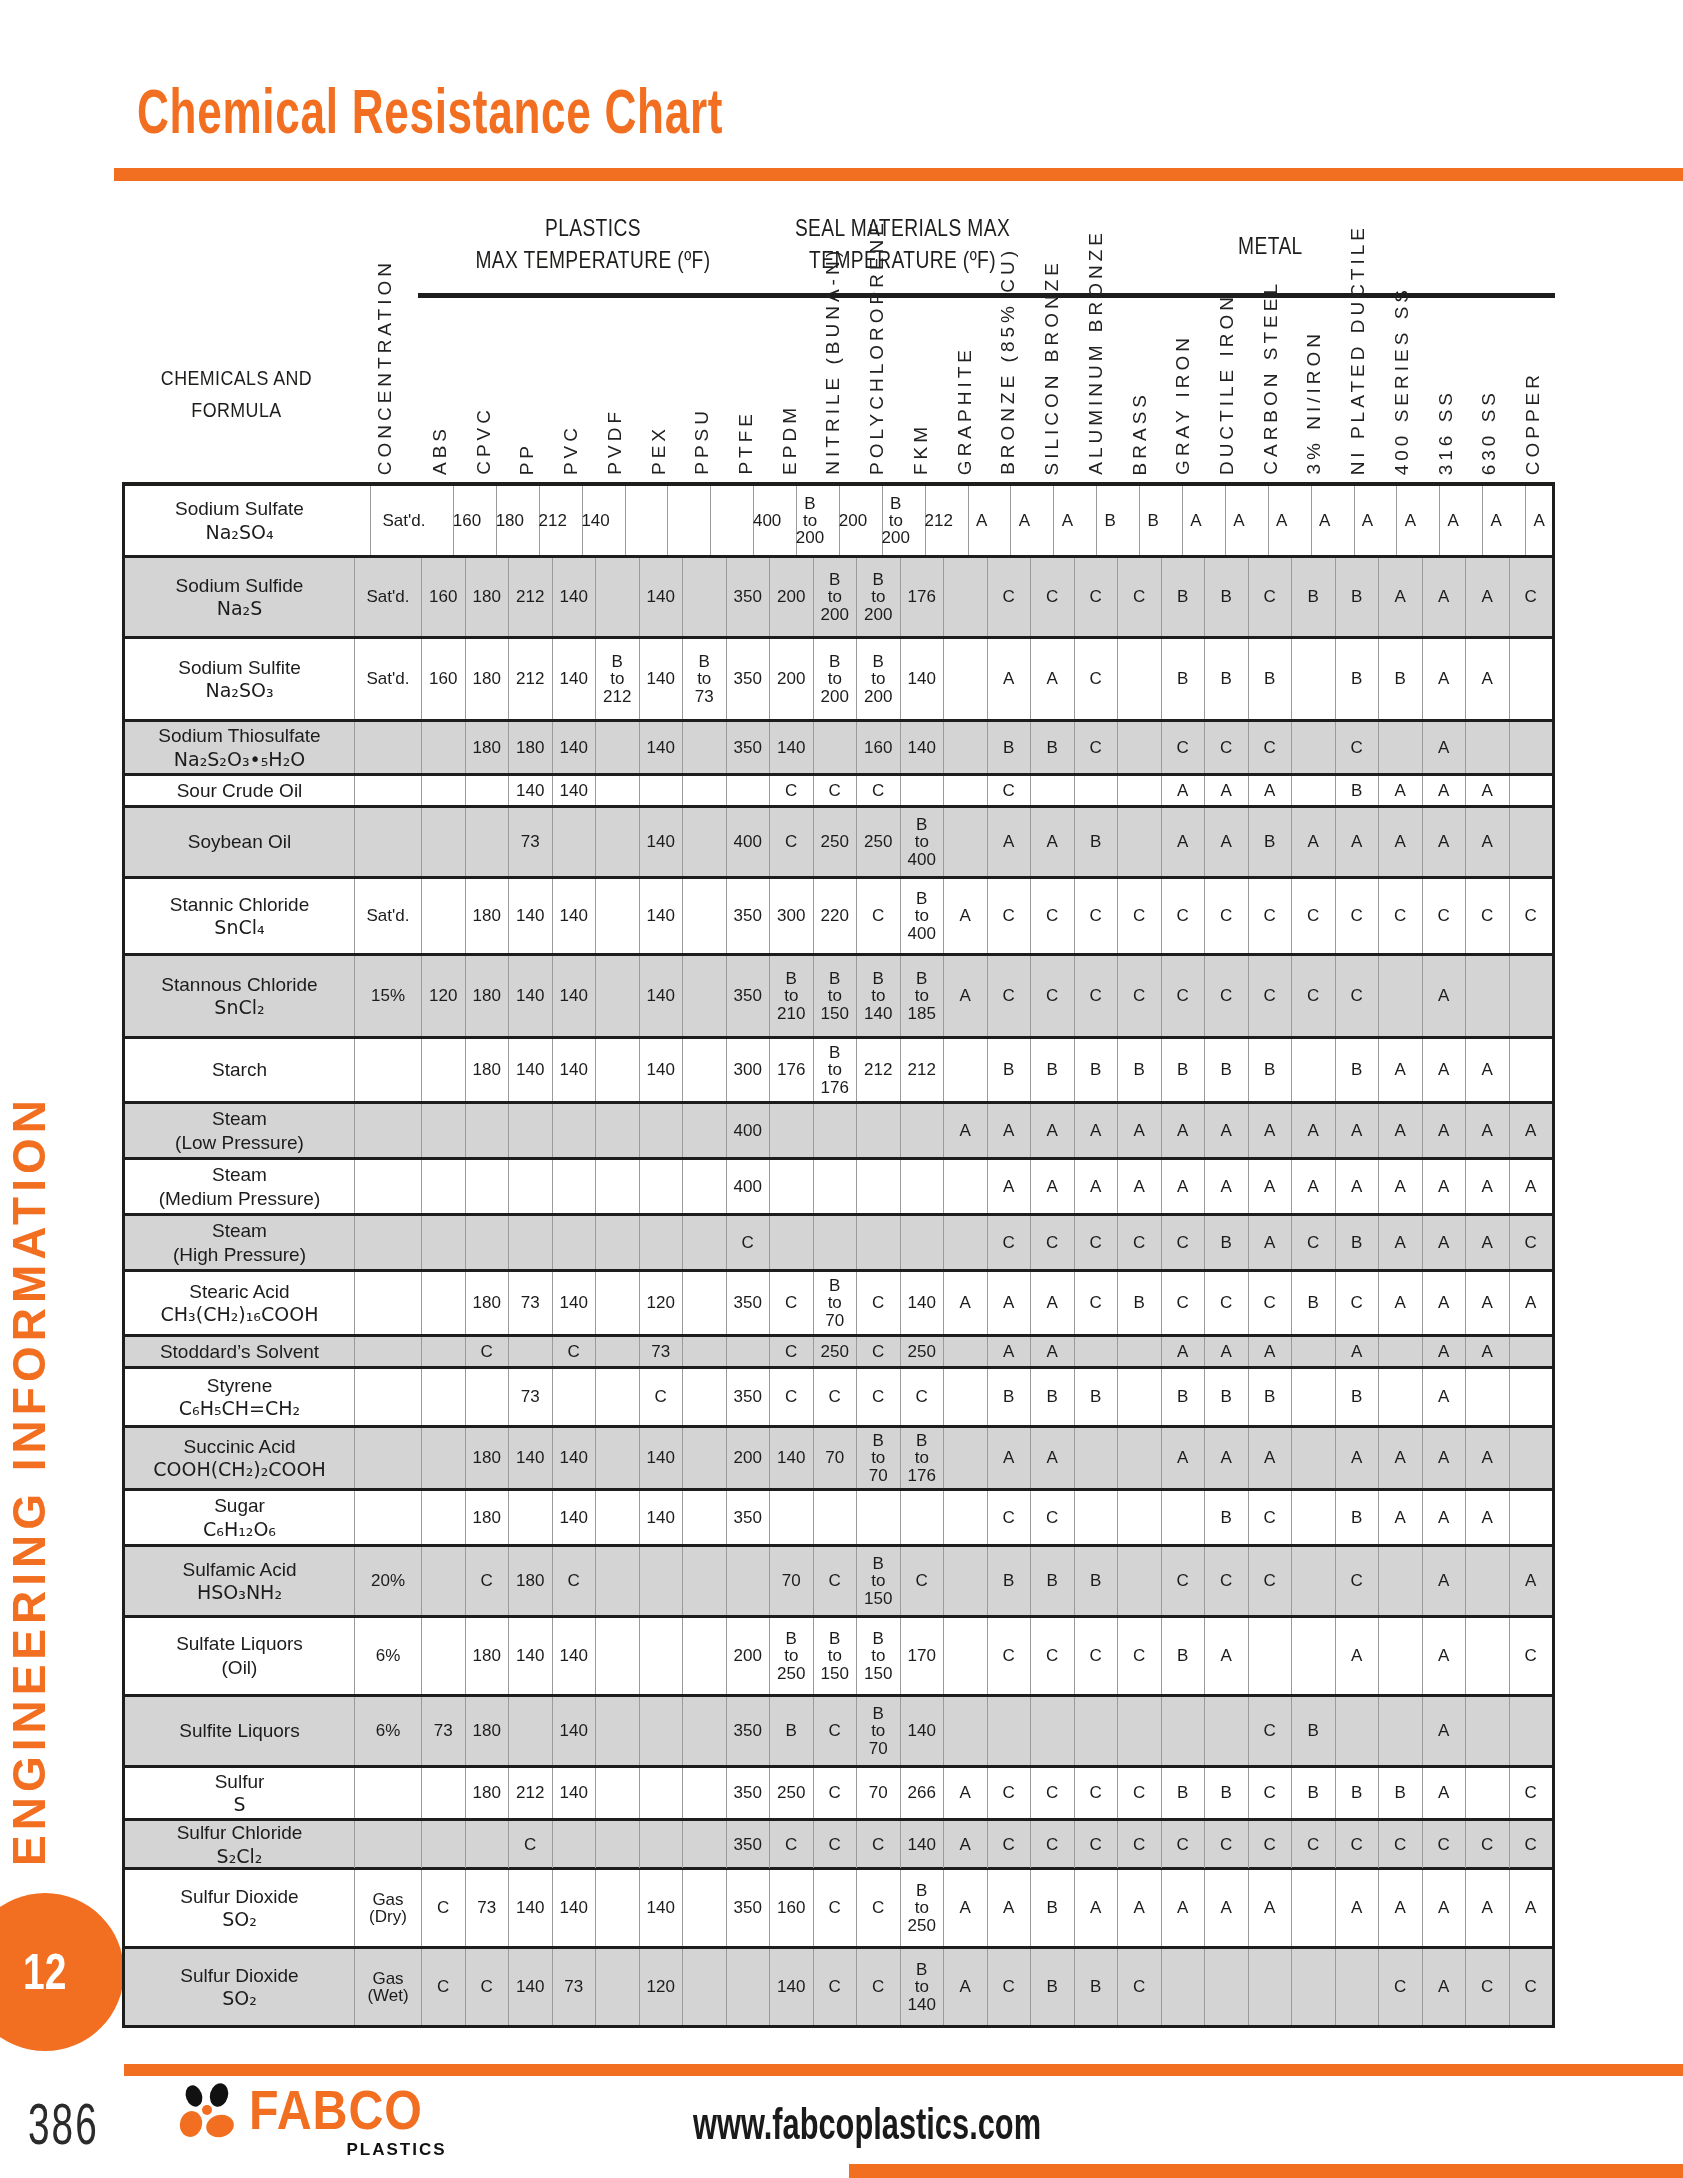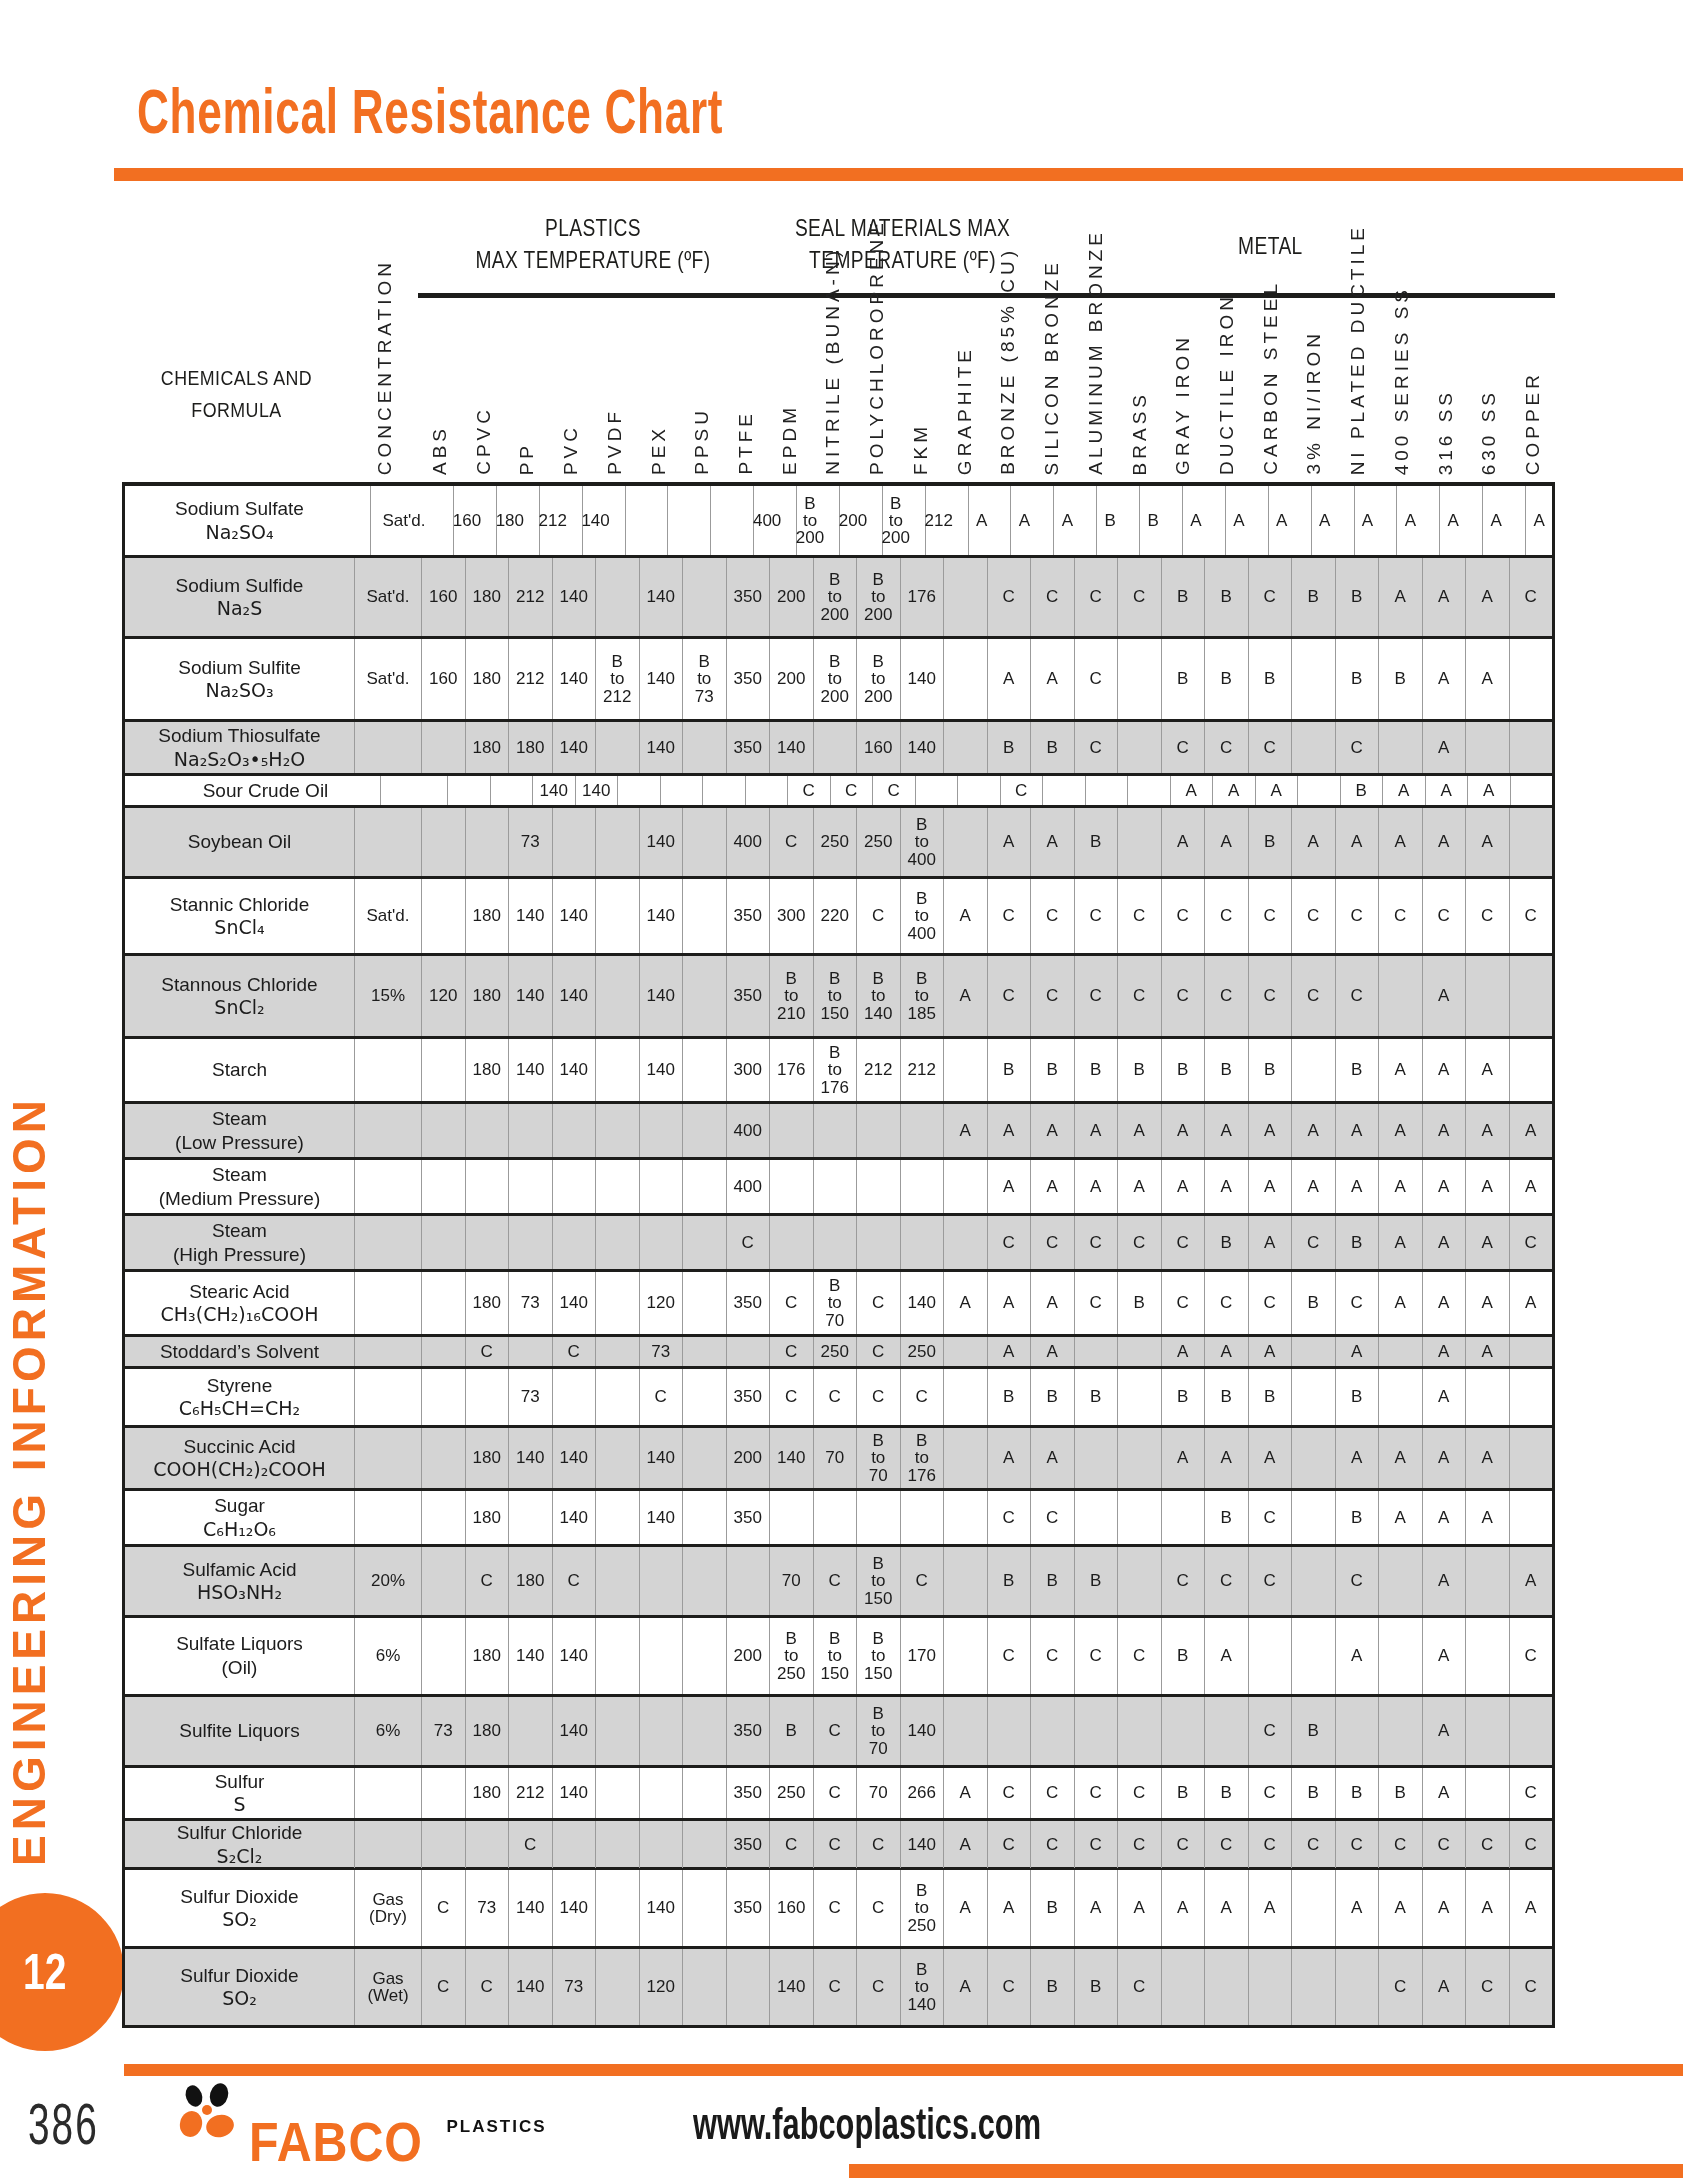--- a/index.html
+++ b/index.html
@@ -57,21 +57,21 @@
   .page-number { position:absolute; left:28px; top:2091px; font-size:57px; color:#2b2b2b;
                  letter-spacing:3px; transform:scaleX(0.68); transform-origin:left center; }
   .logo { position:absolute; left:180px; top:2083px; display:flex; align-items:flex-start; }
   .logo-icon { position:relative; width:61px; height:65px; margin-right:8px; }
   .logo-icon i { position:absolute; border-radius:50%; }
   .li-b1 { left:6px; top:2px; width:16px; height:22px; background:#111; transform:rotate(-20deg); }
   .li-b2 { left:30px; top:0px; width:18px; height:24px; background:#111; transform:rotate(15deg); }
   .li-o1 { left:0px; top:28px; width:22px; height:26px; background:var(--orange); transform:rotate(15deg); }
   .li-o2 { left:26px; top:32px; width:28px; height:22px; background:var(--orange); transform:rotate(-15deg); }
   .li-o3 { left:22px; top:22px; width:10px; height:10px; background:var(--orange); }
-  .logo-texts { display:flex; flex-direction:row; align-items:flex-start;margin-top:32px; }
+  .logo-texts { display:flex; flex-direction:column; align-items:flex-end; }
   .logo-name { color:var(--orange); font-size:55px; font-weight:800; letter-spacing:1px; line-height:1;
                transform:scaleX(0.88); transform-origin:left center; }
   .logo-sub { color:#111; font-size:17px; font-weight:bold; letter-spacing:2px; margin-top:2px; }
   .website { position:absolute; left:693px; top:2099px; font-size:44px; font-weight:bold; color:#1a1a1a;
              white-space:nowrap; transform:scaleX(0.70); transform-origin:left center; }
   .bottom-bar { position:absolute; left:849px; right:0; bottom:0; height:14px; background:var(--orange); }
 </style>
 </head>
 <body>
 
@@ -309,21 +309,21 @@
           <div class="cell c-val">C</div>
           <div class="cell c-val">C</div>
           <div class="cell c-val">C</div>
           <div class="cell c-val"></div>
           <div class="cell c-val">C</div>
           <div class="cell c-val"></div>
           <div class="cell c-val">A</div>
           <div class="cell c-val"></div>
           <div class="cell c-val"></div>
         </div>
-        <div class="trow" style="height: 32px; padding-left: 26px;">
+        <div class="trow" style="height: 32px;">
           <div class="cell c-chem"><div class="chem-name">Sour Crude Oil</div></div>
           <div class="cell c-conc"></div>
           <div class="cell c-val"></div>
           <div class="cell c-val"></div>
           <div class="cell c-val">140</div>
           <div class="cell c-val">140</div>
           <div class="cell c-val"></div>
           <div class="cell c-val"></div>
           <div class="cell c-val"></div>
           <div class="cell c-val"></div>

